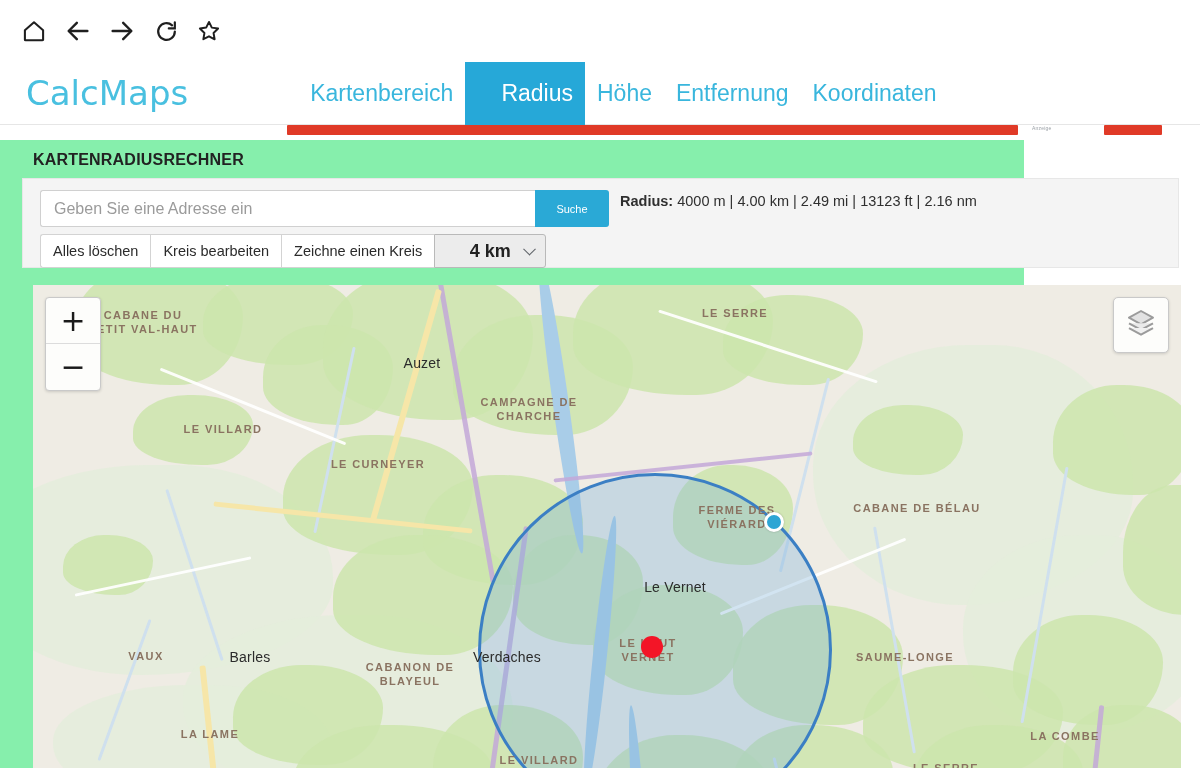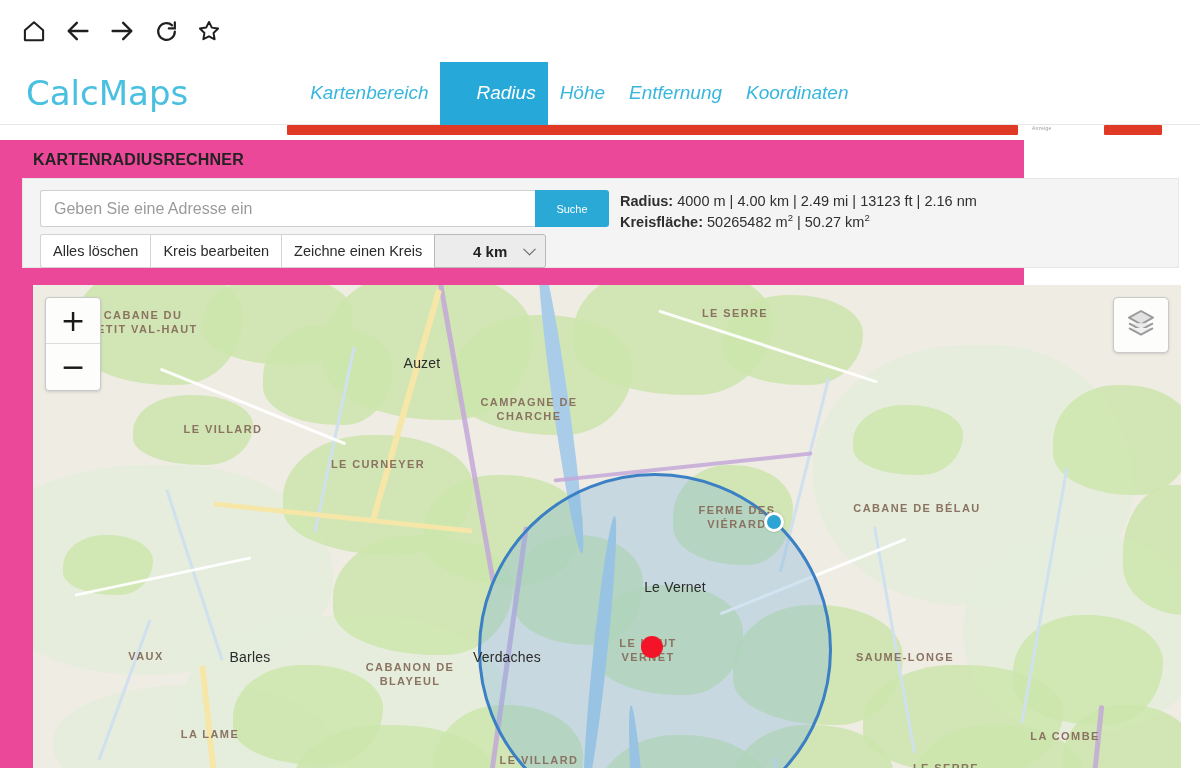--- a/index.html
+++ b/index.html
@@ -43,39 +43,39 @@
     display: flex; align-items: center;
   }
   .brand {
     font-size: 34px; color: #49c0e0; font-weight: 400;
     margin-left: 26px; letter-spacing: 0px; cursor: pointer;
     font-family: "DejaVu Sans", sans-serif;
   }
   .site-nav { display: flex; align-items: stretch; height: 63px; margin-left: 110px; }
   .nav-item {
     display: flex; align-items: center; padding: 0 12px;
-    font-size: 19px; color: #39b6dd; cursor: pointer; white-space: nowrap; font-style: italic;
+    font-size: 23px; color: #39b6dd; cursor: pointer; white-space: nowrap;
   }
   .nav-item.active { background: #26a8d8; color: #ffffff; padding-left: 36px; }
 
   
   .ad-strip {
     position: absolute; left: 0; top: 125px; width: 1200px; height: 15px;
     background: #ffffff; overflow: hidden;
   }
   .ad-seg { position: absolute; top: 0; height: 10px; background: #e03a27; border-radius: 1px; }
   .ad-seg.a { left: 287px; width: 731px; }
   .ad-seg.b { left: 1104px; width: 58px; }
   .ad-label {
     position: absolute; left: 1032px; top: 0px;
     font-size: 5px; color: #9aa0a6; letter-spacing: 0.2px;
   }
 
   
-  .page { position: absolute; left: 0; top: 140px; width: 1024px; height: 628px; background: #ec4899; }
+  .page { position: absolute; left: 0; top: 140px; width: 1024px; height: 628px; background: #86efac; }
   .page-title {
     position: absolute; left: 33px; top: 11px;
     font-size: 16px; font-weight: bold; color: #222; letter-spacing: 0.2px;
   }
   .panel {
     position: absolute; left: 22px; top: 38px; width: 1157px; height: 90px;
     background: #f4f4f4; border: 1px solid #e7e7e7;
   }
   .search-row { position: absolute; left: 17px; top: 11px; display: flex; }
   .addr-input {
@@ -97,21 +97,21 @@
   .btn-row { position: absolute; left: 17px; top: 55px; display: flex; align-items: stretch; }
   .tool-btn {
     height: 34px; background: #fff; border: 1px solid #d3d3d3; border-right: none;
     font-size: 14.5px; color: #2b2b2b; padding: 0 12px; cursor: pointer;
     display: flex; align-items: center; white-space: nowrap;
     font-family: "Liberation Sans", sans-serif;
   }
   .tool-btn:first-child { border-radius: 3px 0 0 3px; }
   .radius-select {
     height: 34px; width: 112px; background: #ececec; border: 1px solid #b9b9b9;
-    font-size: 15px; font-weight: bold; color: #222; cursor: pointer;
+    font-size: 18px; font-weight: bold; color: #222; cursor: pointer;
     display: flex; align-items: center; justify-content: center;
     position: relative; border-radius: 0 3px 3px 0;
   }
   .radius-select .chev {
     position: absolute; right: 11px; top: 50%; width: 9px; height: 9px;
     border-right: 1.6px solid #5f6368; border-bottom: 1.6px solid #5f6368;
     transform: translateY(-70%) rotate(45deg);
   }
 
   
@@ -241,24 +241,20 @@
     <div class="panel">
       <div class="search-row">
         <input class="addr-input" type="text" placeholder="Geben Sie eine Adresse ein" style="">
         <button class="search-btn">Suche</button>
       </div>
 
       <div class="readout">
         <div>
           <b>Radius:</b>
           <span>4000 m | 4.00 km | 2.49 mi | 13123 ft | 2.16 nm</span>
-        </div>
-        <div>
-          <b>Kreisfläche:</b>
-          <span>50265482 m</span><sup>2</sup><span> | 50.27 km</span><sup>2</sup>
         </div>
       </div>
 
       <div class="btn-row">
         <div class="tool-btn">Alles löschen</div>
         <div class="tool-btn">Kreis bearbeiten</div>
         <div class="tool-btn">Zeichne einen Kreis</div>
         <div class="radius-select">
           <span>4 km</span>
           <span class="chev"></span>

